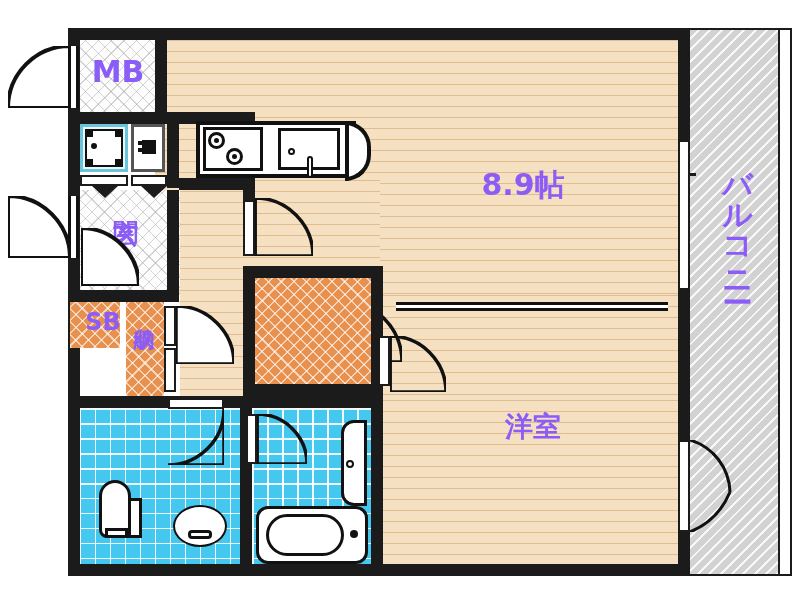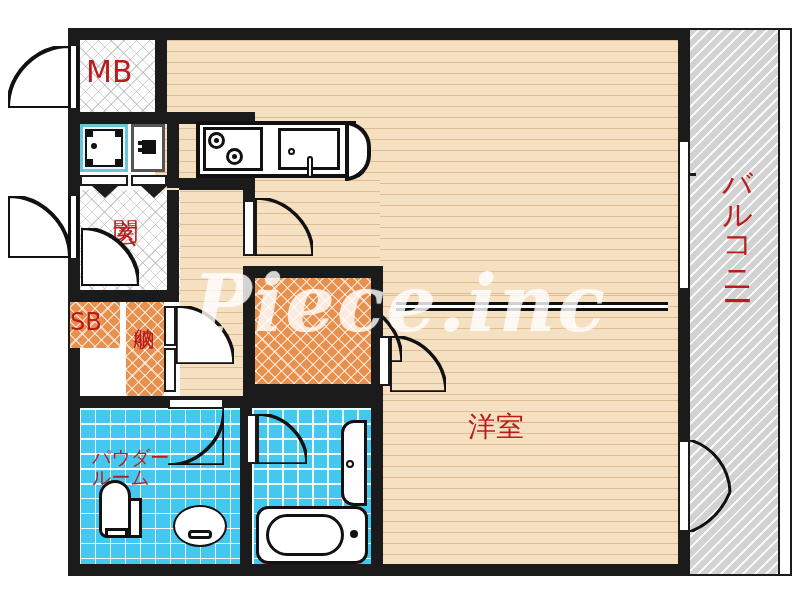--- a/index.html
+++ b/index.html
@@ -46,24 +46,24 @@
 
   
   .opening{background:#ffffff;border:2px solid #1b1b1b;}
   .opening-plain{background:#ffffff;}
 
   
   .swing svg{display:block;}
 
   
   .lbl{
-    position:absolute;color:#b91c1c;font-weight:normal;
+    position:absolute;color:#8b5cf6;font-weight:bold;
     font-family:"DejaVu Sans","Liberation Sans",sans-serif;
     white-space:nowrap;line-height:1.05;letter-spacing:0px;
-    text-align:left;
+    text-align:center;
   }
   .lbl-v{writing-mode:vertical-rl;text-orientation:upright;white-space:nowrap;}
 
   
   .fx{position:absolute;box-sizing:border-box;background:#ffffff;border:2.5px solid #111;}
   .fx-r{border-radius:50%;}
 
   
   #watermark{
     position:absolute;left:0;top:248px;width:800px;height:110px;
@@ -92,20 +92,21 @@
   <div class="abs wall" style="left:678px;top:28px;width:12px;height:548px;"></div>
 
   <div class="abs floor-wood" style="left:155px;top:40px;width:523px;height:255px;"></div>
 
   <div class="abs floor-wood" style="left:380px;top:295px;width:298px;height:105px;"></div>
 
   <div class="abs floor-wood" style="left:180px;top:180px;width:200px;height:220px;"></div>
 
   <div class="lbl" style="left:458px;top:140px;width:130px;font-size:28px;">
     <br>
+    <span style="font-size:30px;">8.9帖</span>
   </div>
 
   <div class="abs floor-wood" style="left:380px;top:400px;width:298px;height:164px;"></div>
   <div class="lbl" style="left:468px;top:412px;width:130px;font-size:28px;">
     <span>洋室</span><br>
   </div>
 
   <div class="abs floor-white-x" style="left:80px;top:40px;width:75px;height:72px;"></div>
   <div class="abs wall" style="left:155px;top:40px;width:12px;height:72px;"></div>
   <div class="abs wall" style="left:68px;top:112px;width:99px;height:12px;"></div>
@@ -169,21 +170,21 @@
     </svg>
   </div>
 
   <div class="abs swing" style="left:81px;top:228px;width:58px;height:58px;">
     <svg width="58" height="58" viewBox="0 0 58 58">
       <path d="M0 0 A58 58 0 0 1 58 58 L0 58 Z" fill="#ffffff" stroke="#111" stroke-width="4"></path>
     </svg>
   </div>
 
   <div class="abs floor-orange" style="left:70px;top:302px;width:50px;height:46px;"></div>
-  <div class="lbl" style="left:70px;top:310px;width:50px;font-size:24px;">SB</div>
+  <div class="lbl" style="left:78px;top:310px;width:50px;font-size:24px;">SB</div>
 
   <div class="abs floor-orange" style="left:126px;top:302px;width:38px;height:94px;"></div>
   <div class="lbl lbl-v" style="left:133px;top:312px;font-size:21px;">収納</div>
 
   <div class="abs opening" style="left:164px;top:306px;width:12px;height:40px;"></div>
   <div class="abs opening" style="left:164px;top:348px;width:12px;height:44px;"></div>
 
   <div class="abs swing" style="left:176px;top:306px;width:58px;height:58px;">
     <svg width="58" height="58" viewBox="0 0 58 58">
       <path d="M0 0 A58 58 0 0 1 58 58 L0 58 Z" fill="#ffffff" stroke="#111" stroke-width="3.5"></path>
@@ -219,24 +220,20 @@
     </svg>
   </div>
 
   <div class="abs wall" style="left:371px;top:396px;width:12px;height:180px;"></div>
   <div class="abs wall" style="left:371px;top:266px;width:12px;height:36px;"></div>
 
   <div class="abs wall" style="left:80px;top:396px;width:303px;height:12px;"></div>
   <div class="abs wall" style="left:240px;top:408px;width:12px;height:168px;"></div>
 
   <div class="abs floor-tile-blue" style="left:80px;top:408px;width:160px;height:156px;"></div>
-  <div class="lbl" style="left:92px;top:448px;width:140px;font-size:19px;">
-    <span>パウダー</span><br>
-    <span>ルーム</span>
-  </div>
 
   <div class="abs opening" style="left:168px;top:398px;width:56px;height:11px;"></div>
   <div class="abs swing" style="left:168px;top:409px;width:56px;height:56px;">
     <svg width="56" height="56" viewBox="0 0 56 56">
       <path d="M56 0 A56 56 0 0 1 0 56 L56 56 Z" fill="none" stroke="#111" stroke-width="3.5"></path>
       <line x1="56" y1="0" x2="0" y2="0" stroke="#111" stroke-width="0"></line>
     </svg>
   </div>
 
   <div class="abs" style="left:99px;top:480px;width:32px;height:58px;background:#fff;border:3px solid #111;border-radius:16px 16px 8px 8px;"></div>
@@ -270,15 +267,14 @@
     <svg width="56" height="92" viewBox="0 0 56 92">
       <path d="M0 0 A56 56 0 0 1 40 52" fill="none" stroke="#111" stroke-width="3"></path>
       <line x1="0" y1="92" x2="40" y2="52" stroke="#111" stroke-width="0"></line>
       <path d="M0 92 L0 0" stroke="none"></path>
       <path d="M0 92 A74 74 0 0 0 40 52" fill="none" stroke="#111" stroke-width="3"></path>
     </svg>
   </div>
 
   <div class="abs opening-plain" style="left:396px;top:302px;width:272px;height:9px;background:#fff;border-top:3px solid #111;border-bottom:3px solid #111;"></div>
 
-  <div id="watermark">Piece.inc</div>
 
 </div>
 
 </body></html>

